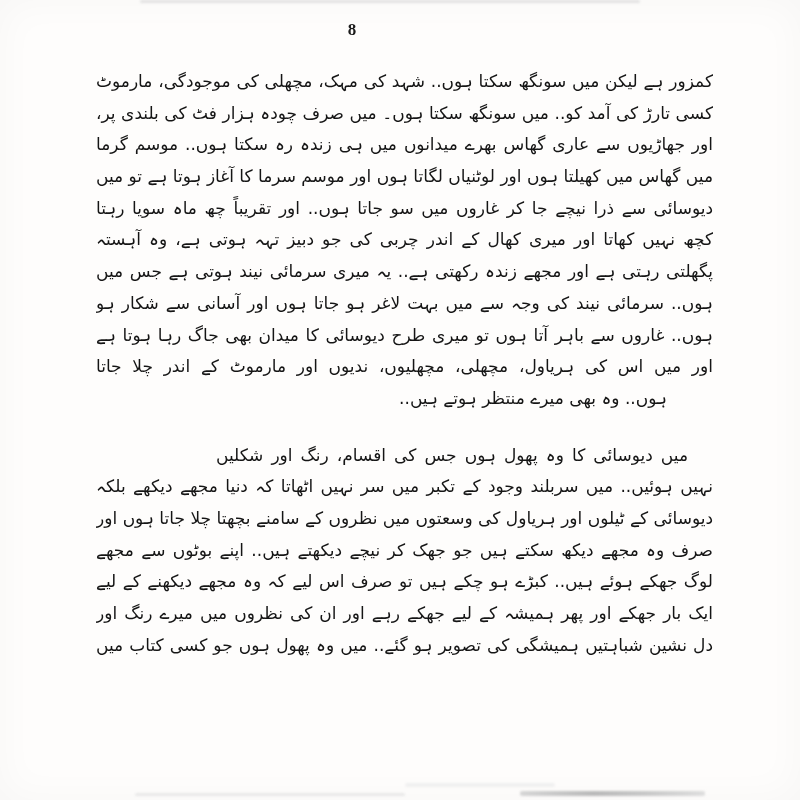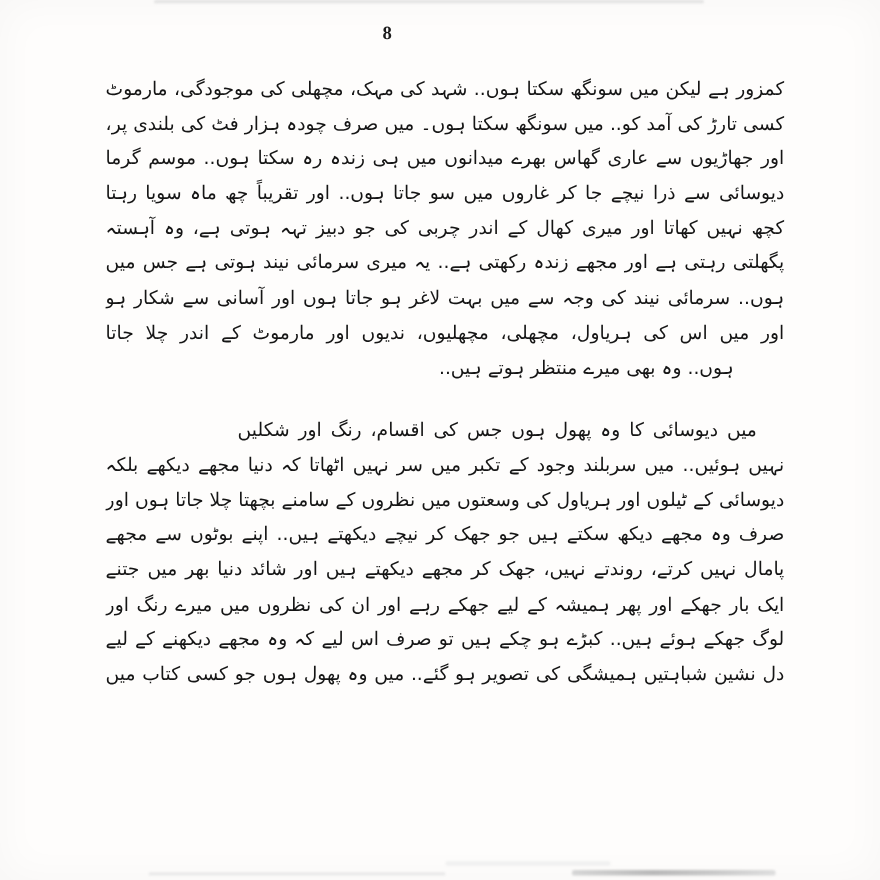--- a/index.html
+++ b/index.html
@@ -75,35 +75,36 @@
 
   <div class="smudge smudge-top"></div>
 
   <div class="page-number">8</div>
 
   <div class="text-block" id="text-block">
       <div class="para para-1">
         <div class="line">کمزور ہے لیکن میں سونگھ سکتا ہوں.. شہد کی مہک، مچھلی کی موجودگی، مارموٹ کی بُو یا</div>
         <div class="line">کسی تارڑ کی آمد کو.. میں سونگھ سکتا ہوں۔ میں صرف چودہ ہزار فٹ کی بلندی پر، درختوں</div>
         <div class="line">اور جھاڑیوں سے عاری گھاس بھرے میدانوں میں ہی زندہ رہ سکتا ہوں.. موسم گرما میں</div>
+        <div class="line">میں گھاس میں کھیلتا ہوں اور لوٹنیاں لگاتا ہوں اور موسم سرما کا آغاز ہوتا ہے تو میں</div>
         <div class="line">دیوسائی سے ذرا نیچے جا کر غاروں میں سو جاتا ہوں.. اور تقریباً چھ ماہ سویا رہتا ہوں..</div>
         <div class="line">کچھ نہیں کھاتا اور میری کھال کے اندر چربی کی جو دبیز تہہ ہوتی ہے، وہ آہستہ آہستہ</div>
         <div class="line">پگھلتی رہتی ہے اور مجھے زندہ رکھتی ہے.. یہ میری سرمائی نیند ہوتی ہے جس میں میں گم رہتا</div>
         <div class="line">ہوں.. سرمائی نیند کی وجہ سے میں بہت لاغر ہو جاتا ہوں اور آسانی سے شکار ہو جاتا</div>
+        <div class="line">ہوں.. غاروں سے باہر آتا ہوں تو میری طرح دیوسائی کا میدان بھی جاگ رہا ہوتا ہے</div>
         <div class="line">اور میں اس کی ہریاول، مچھلی، مچھلیوں، ندیوں اور مارموٹ کے اندر چلا جاتا</div>
         <div class="line">ہوں.. وہ بھی میرے منتظر ہوتے ہیں..</div>
       </div>
       <div class="para para-2">
         <div class="line">میں دیوسائی کا وہ پھول ہوں جس کی اقسام، رنگ اور شکلیں ابھی دریافت</div>
         <div class="line">نہیں ہوئیں.. میں سربلند وجود کے تکبر میں سر نہیں اٹھاتا کہ دنیا مجھے دیکھے بلکہ میں تو</div>
         <div class="line">دیوسائی کے ٹیلوں اور ہریاول کی وسعتوں میں نظروں کے سامنے بچھتا چلا جاتا ہوں اور</div>
         <div class="line">صرف وہ مجھے دیکھ سکتے ہیں جو جھک کر نیچے دیکھتے ہیں.. اپنے بوٹوں سے مجھے مسلتے نہیں،</div>
-        <div class="line">پامال نہیں کرتے، روندتے نہیں، جھک کر مجھے دیکھتے ہیں اور شائد دنیا بھر میں جتنے</div>
+        <div class="line">لوگ جھکے ہوئے ہیں.. کبڑے ہو چکے ہیں تو صرف اس لیے کہ وہ مجھے دیکھنے کے لیے</div>
         <div class="line">ایک بار جھکے اور پھر ہمیشہ کے لیے جھکے رہے اور ان کی نظروں میں میرے رنگ اور</div>
-        <div class="line">لوگ جھکے ہوئے ہیں.. کبڑے ہو چکے ہیں تو صرف اس لیے کہ وہ مجھے دیکھنے کے لیے</div>
         <div class="line">دل نشین شباہتیں ہمیشگی کی تصویر ہو گئے.. میں وہ پھول ہوں جو کسی کتاب میں نہیں، کسی</div>
       </div>
     </div>
 
   <div class="smudge smudge-bottom-mid"></div>
   <div class="smudge smudge-bottom-left"></div>
   <div class="smudge smudge-bottom-main"></div>
 
 </div>
 

